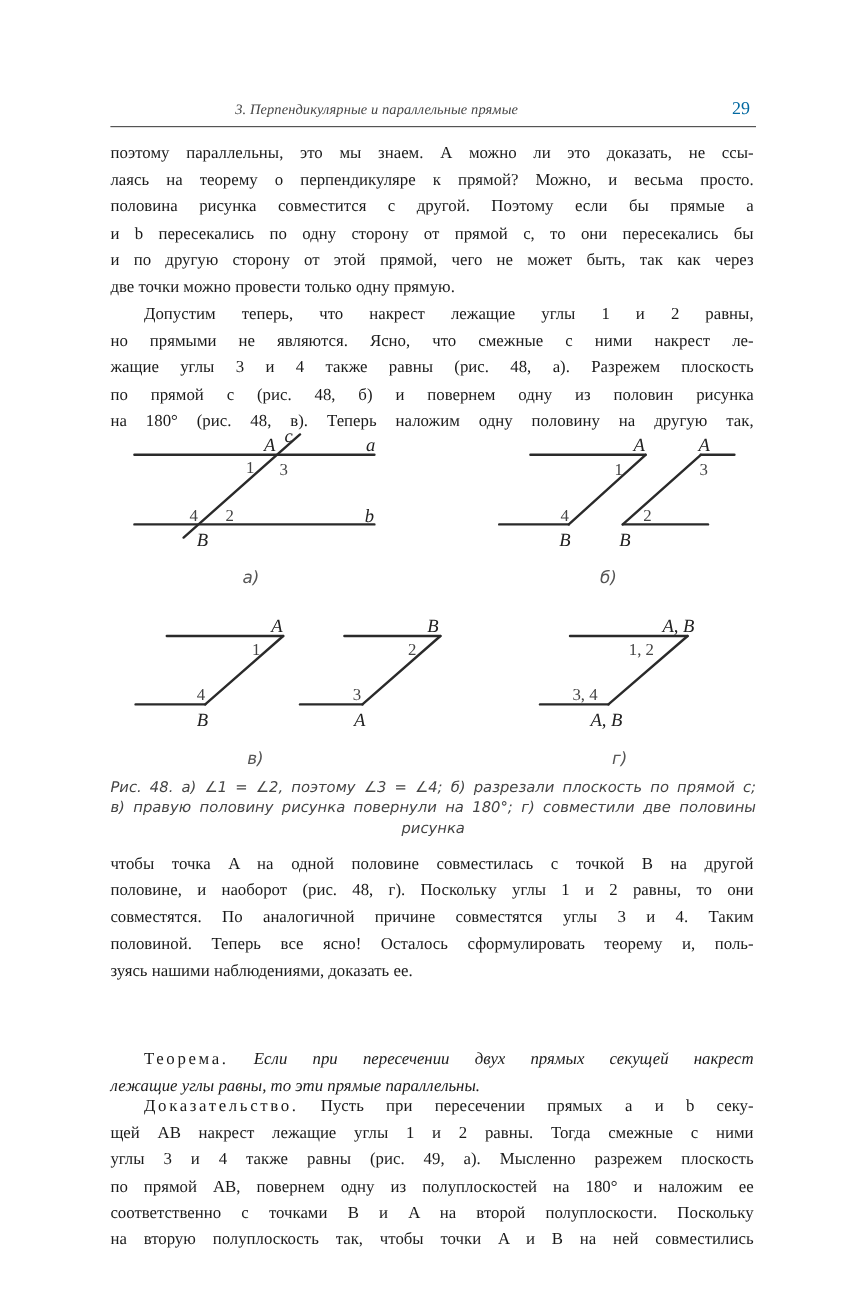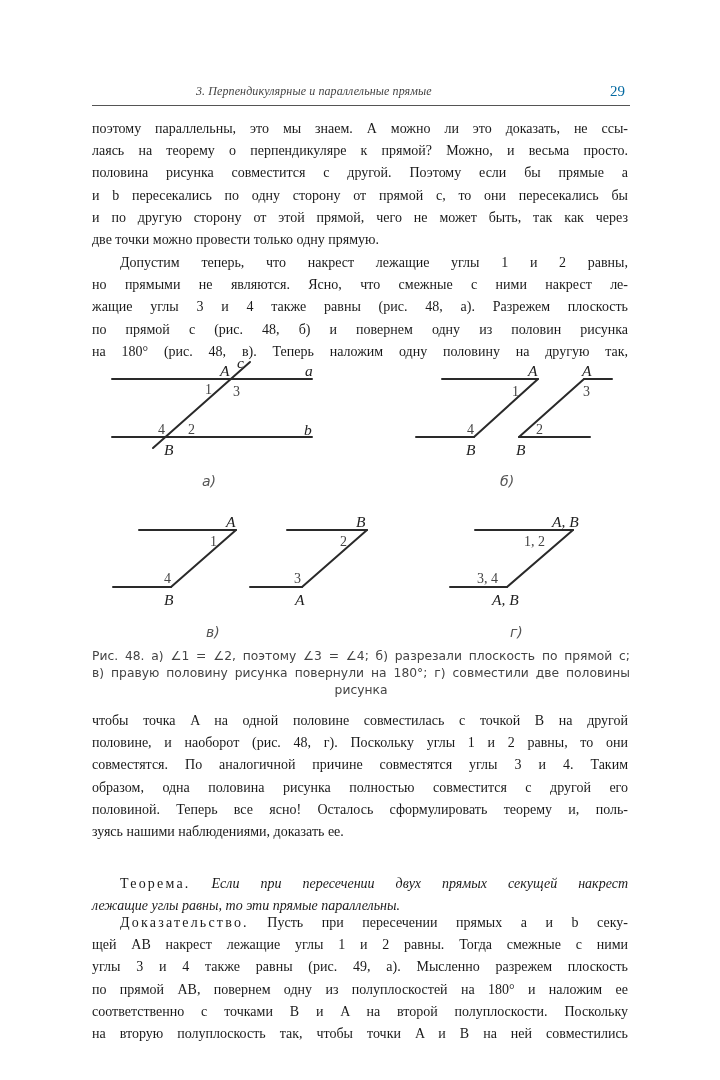--- a/index.html
+++ b/index.html
@@ -8,21 +8,21 @@
   .header-title { left:196px; top:84px; font-size:12px; font-style:italic; color:#444; letter-spacing:0.1px; }
   .page-num { left:610px; top:83px; font-size:15px; color:#0369a1; }
   .header-rule { left:92px; top:105px; width:538px; height:1px; background:#555; }
   .para { position:absolute; left:92px; width:536px; font-size:14px; line-height:22.2px; text-align:justify; text-align-last:left; }
   .para .ln { display:block; white-space:nowrap; text-align:justify; text-align-last:justify; }
   .para .ln.last { text-align-last:left; }
   .indent { padding-left:28px; }
   .spaced { letter-spacing:2.2px; }
   .it { font-style:italic; }
   .caption { position:absolute; left:92px; width:538px; font-family:"DejaVu Sans","Liberation Sans",sans-serif; font-size:12.3px; line-height:17px; color:#444; text-align:center; }
-  .caption .ln { display:block; white-space:nowrap; text-align:justify; text-align-last:justify; }
+  .caption .ln { display:block; white-space:nowrap; text-align:justify; text-align-last:justify;font-style:italic; }
   .caption .ln.last { text-align-last:center; }
   svg.fig { position:absolute; left:0; top:0; }
   svg.fig line { stroke:#2a2a2a; stroke-width:2; stroke-linecap:round; }
   svg.fig text { font-family:"Liberation Serif","DejaVu Serif",serif; fill:#222; }
   .lbl-num { font-size:14px; fill:#444 !important; }
   .lbl-pt { font-size:15.5px; font-style:italic; }
   .lbl-sub { font-size:14px; font-style:italic; fill:#555 !important; font-family:"DejaVu Sans","Liberation Sans",sans-serif !important; }
 </style>
 </head>
 <body>
@@ -117,21 +117,20 @@
 <div class="caption" style="top:648px;">
   <span class="ln">Рис. 48. а) ∠1 = ∠2, поэтому ∠3 = ∠4; б) разрезали плоскость по прямой c;</span>
   <span class="ln">в) правую половину рисунка повернули на 180°; г) совместили две половины</span>
   <span class="ln last">рисунка</span>
 </div>
 
 <div class="para" style="top:710px;">
   <span class="ln">чтобы точка A на одной половине совместилась с точкой B на другой</span>
   <span class="ln">половине, и наоборот (рис. 48, г). Поскольку углы 1 и 2 равны, то они</span>
   <span class="ln">совместятся. По аналогичной причине совместятся углы 3 и 4. Таким</span>
-  <span class="ln">образом, одна половина рисунка полностью совместится с другой его</span>
   <span class="ln">половиной. Теперь все ясно! Осталось сформулировать теорему и, поль-</span>
   <span class="ln last">зуясь нашими наблюдениями, доказать ее.</span>
 </div>
 
 <div class="para" style="top:873px;">
   <span class="ln indent"><span class="spaced">Теорема.</span> <span class="it">Если при пересечении двух прямых секущей накрест</span></span>
   <span class="ln last it">лежащие углы равны, то эти прямые параллельны.</span>
 </div>
 
 <div class="para" style="top:912px;">

